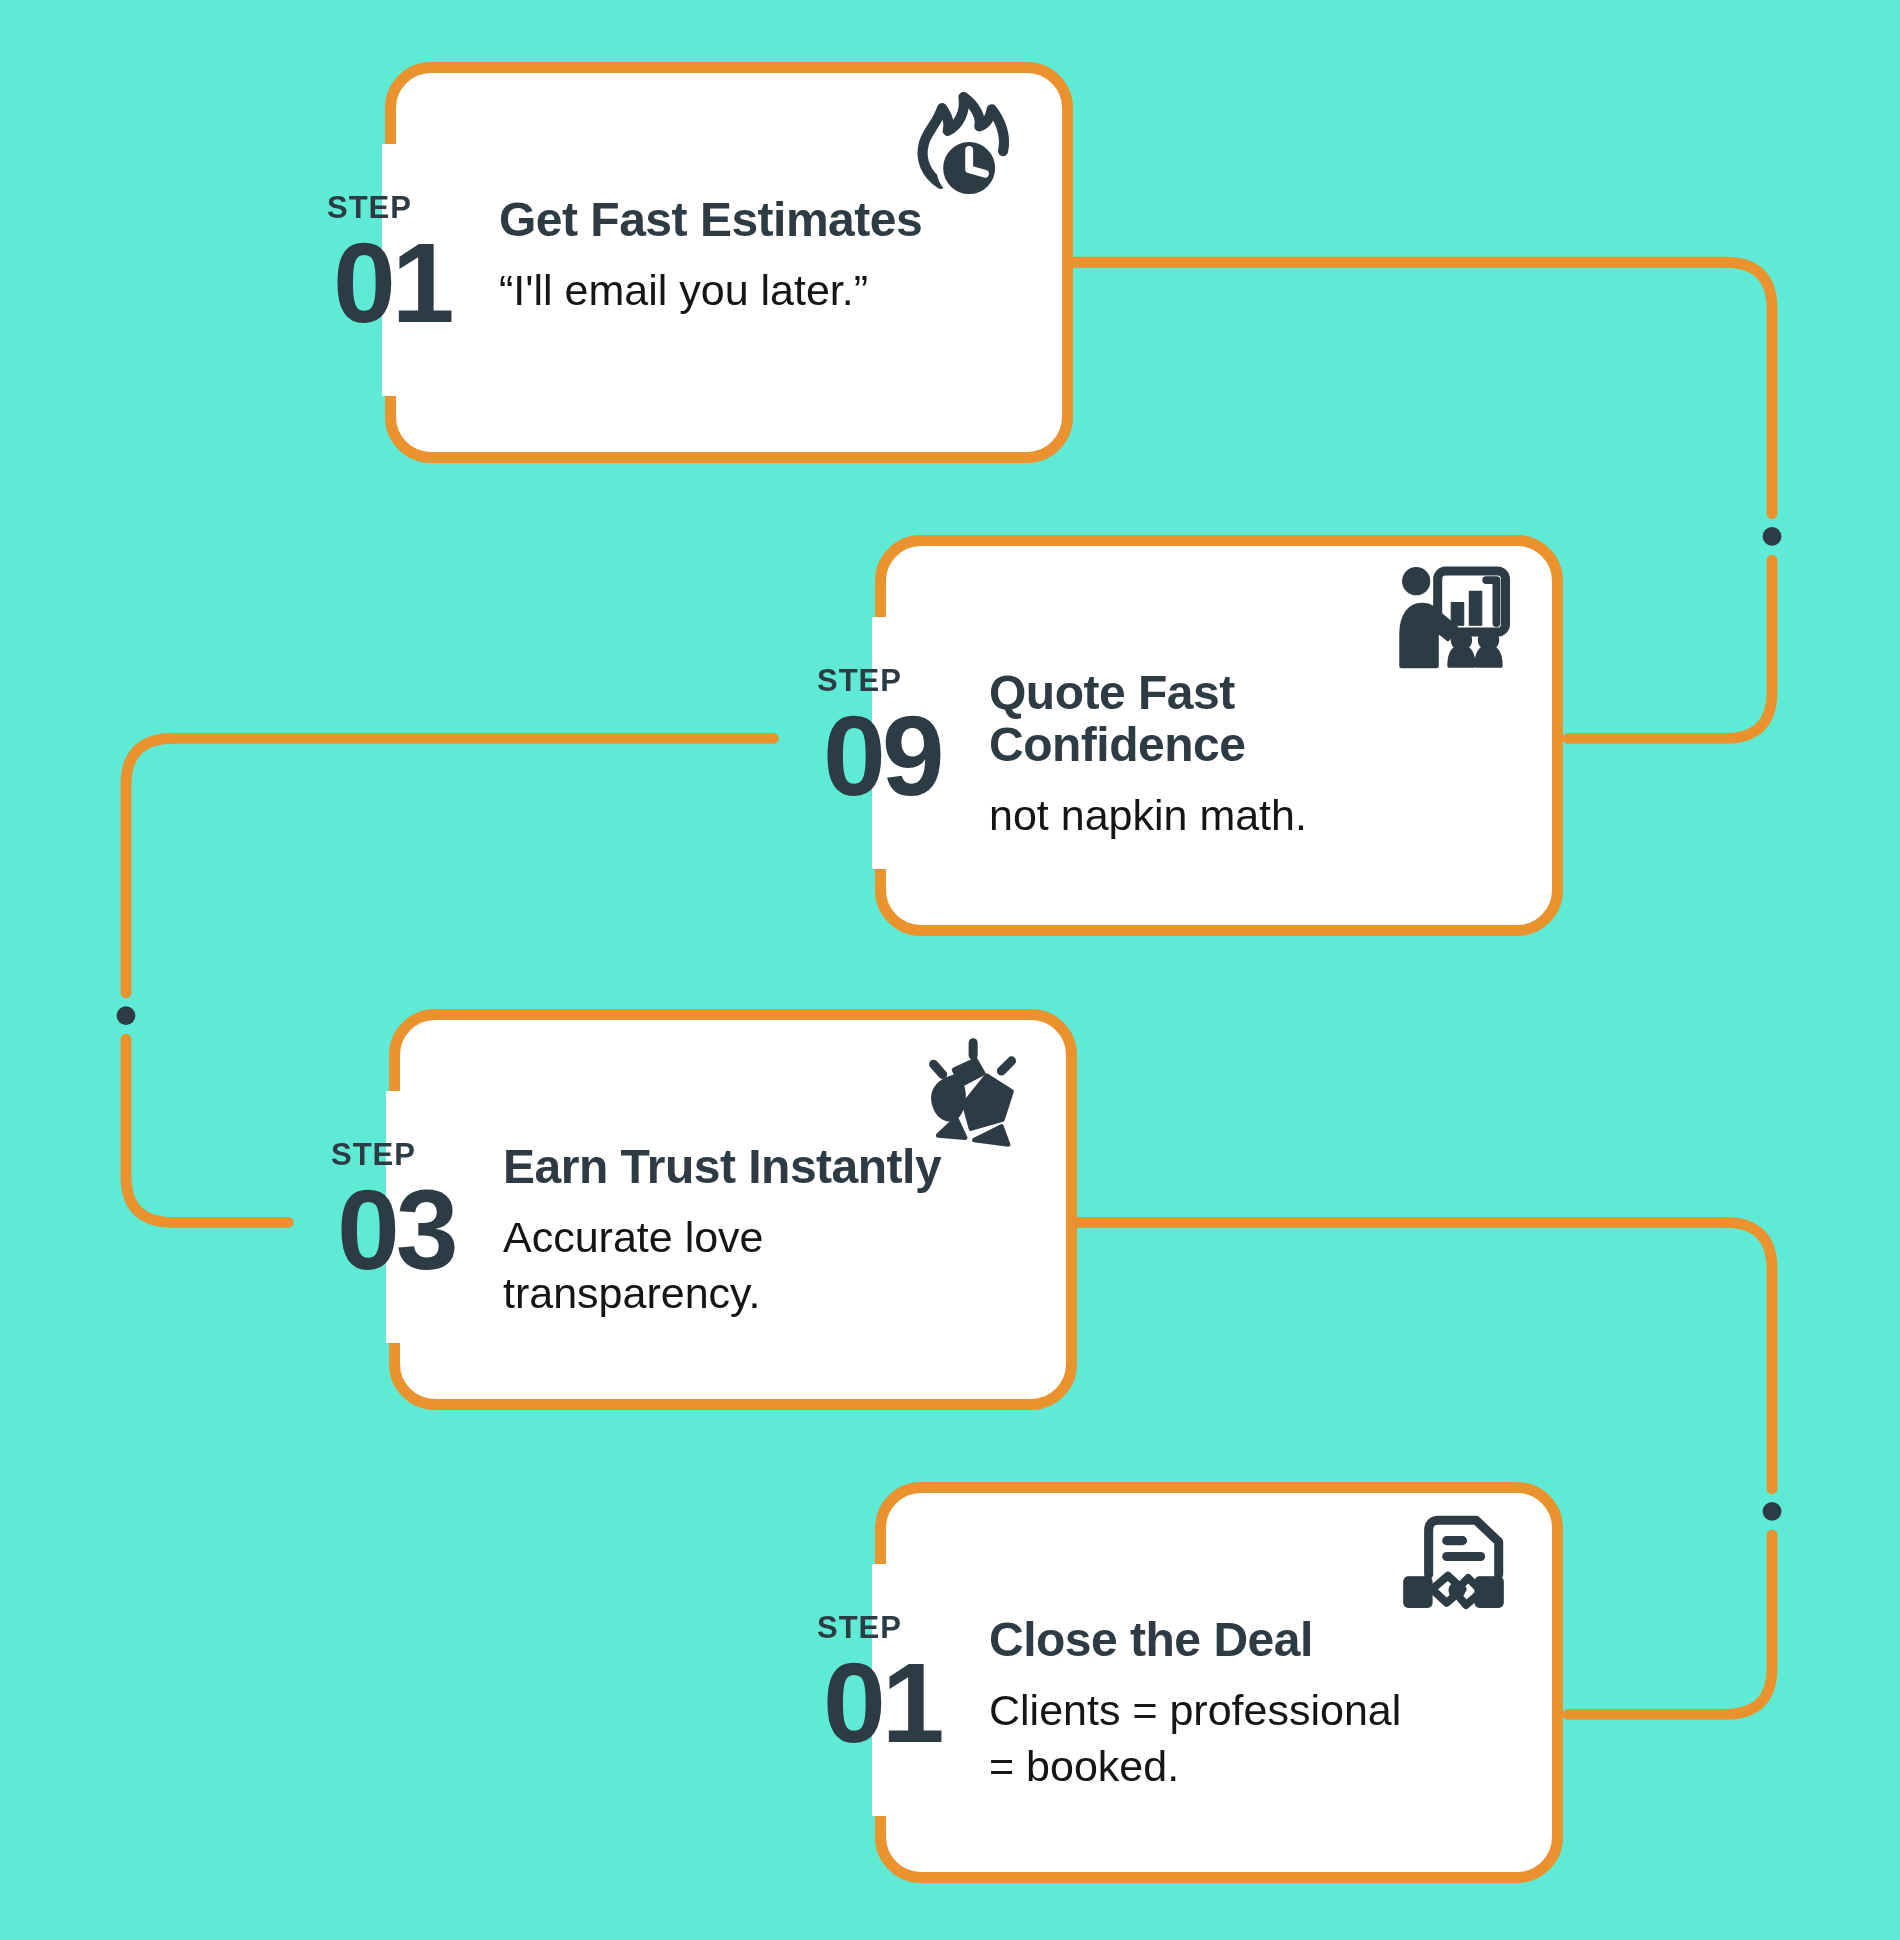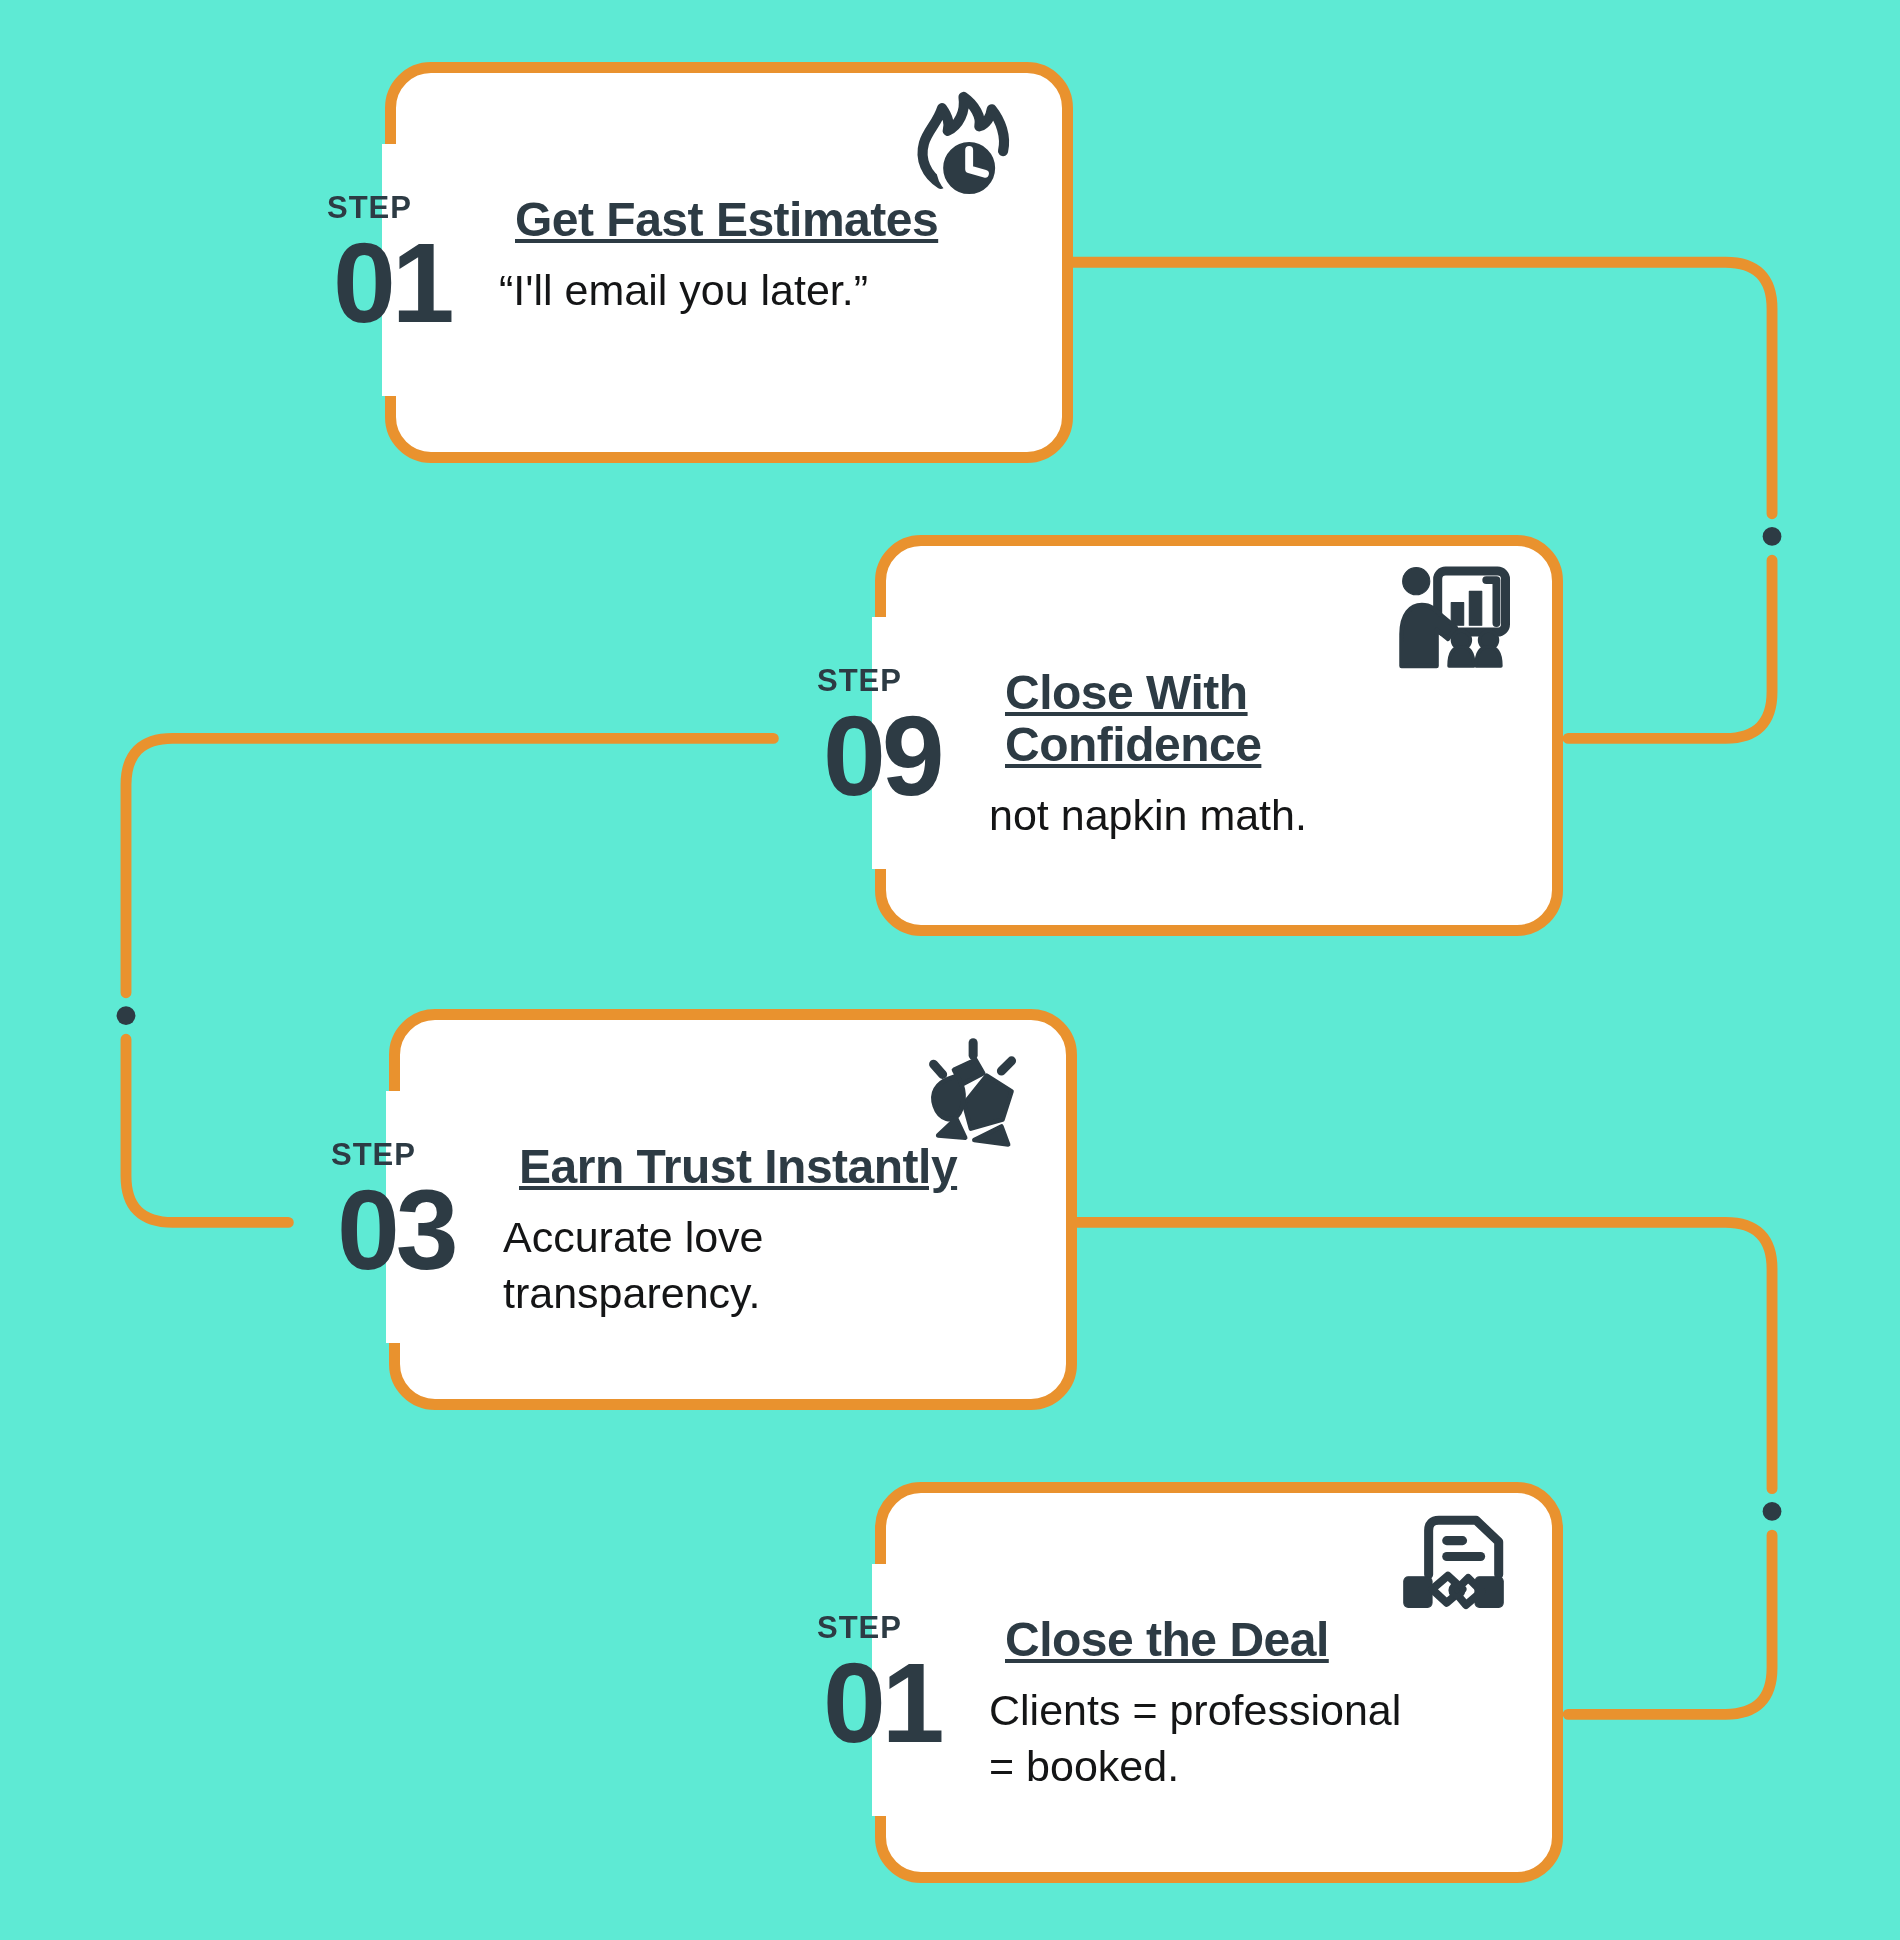--- a/index.html
+++ b/index.html
@@ -56,22 +56,21 @@
     margin-left:6px;
   }
   .text-block{
     position:absolute;
     left:103px;top:121px;right:59px;
   }
   .card-title{
     font-size:48px;font-weight:700;letter-spacing:-0.5px;
     color:var(--ink);
     line-height:1.08;
-    margin:0 0 16px 16px;
-    text-decoration:underline;
+    margin:0 0 16px 0;
   }
   .card-body{
     font-size:43px;font-weight:400;
     color:var(--body-ink);
     line-height:56px;
   }
   .card-icon{
     position:absolute;
     top:16px;right:42px;
     width:113px;height:113px;
@@ -122,21 +121,21 @@
     </svg>
   </div>
 
   <div class="card card-2">
     <div class="gap-patch"></div>
     <div class="step-block">
       <div class="step-label">STEP</div>
       <div class="step-number">09</div>
     </div>
     <div class="text-block">
-      <div class="card-title">Close With Confidence</div>
+      <div class="card-title">Quote Fast Confidence</div>
       <div class="card-body">
         <div>not napkin math.</div>
       </div>
     </div>
     <svg class="card-icon" viewBox="0 0 100 100">
       <rect x="36" y="8" width="60" height="54" rx="7" class="icon-stroke" stroke-width="8"></rect>
       <rect x="48" y="36" width="11" height="20" class="icon-fill"></rect>
       <rect x="64" y="26" width="11" height="30" class="icon-fill"></rect>
       <path d="M88 54 V16 H79" class="icon-stroke" stroke-width="7"></path>
       <circle cx="17" cy="17" r="12" class="icon-fill"></circle>

